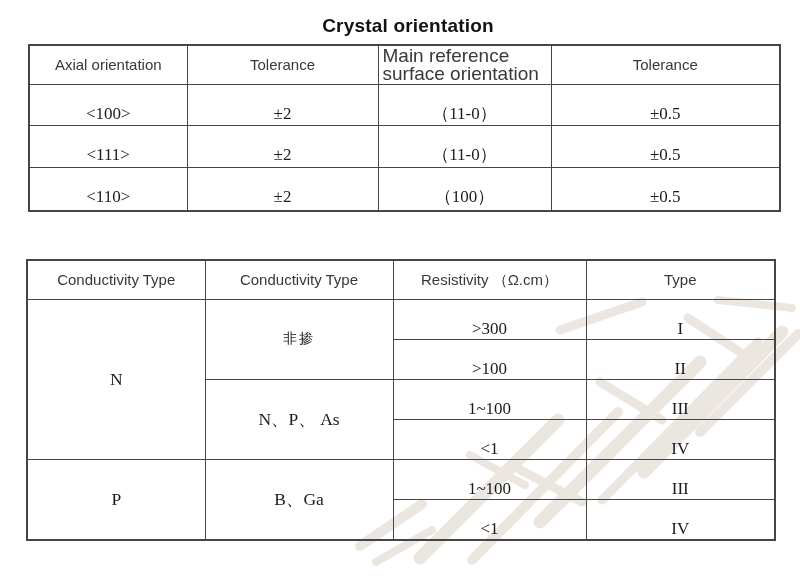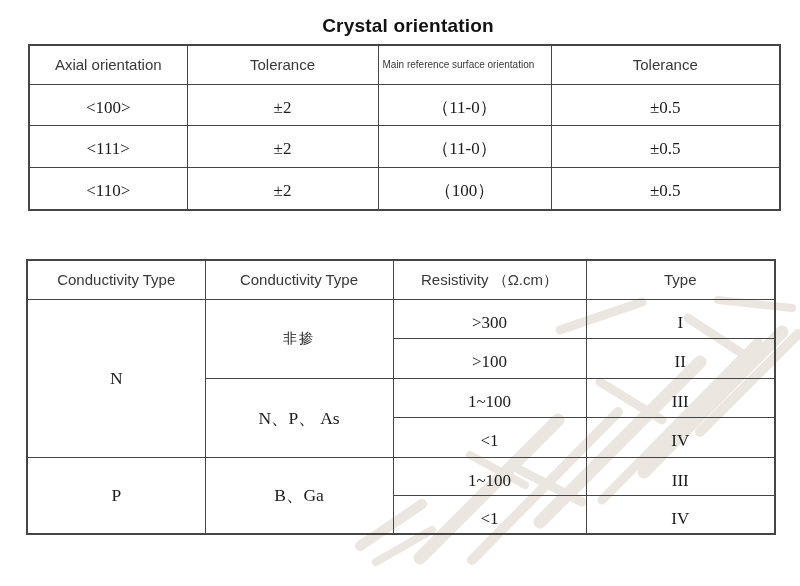--- a/index.html
+++ b/index.html
@@ -22,24 +22,24 @@
   }
   .tbl1{left:28px;top:44px;width:751px;}
   .tbl2{left:26px;top:259px;width:748px;}
   table.tbl{border:2px solid #454545;}
   .tbl th,.tbl td{border:1px solid #454545;overflow:hidden;}
   .hc{
     font-family:"Liberation Sans", sans-serif;font-weight:400;
     font-size:15px;color:#383838;text-align:center;vertical-align:middle;
     padding:1px 2px;line-height:18px;
   }
-  .hl{text-align:left;padding-left:4px;font-size:10px;}
+  .hl{text-align:left;padding-left:4px;font-size:19px;}
   .dc{
     font-family:"Liberation Serif", serif;font-size:17px;color:#1b1b1b;
-    text-align:center;vertical-align:top;padding:12px 2px 0 2px;line-height:21px;
+    text-align:center;vertical-align:top;padding:18px 2px 0 2px;line-height:21px;
   }
   .mc{
     font-family:"Liberation Serif", serif;font-size:17.5px;color:#1b1b1b;
     text-align:center;vertical-align:middle;padding:0 2px;
   }
   .cjk{font-size:14px;letter-spacing:2px;}
   tr.h39{height:39px;} tr.h40{height:40px;} tr.h41{height:41px;}
   tr.h42{height:42px;} tr.h43{height:43px;} tr.h38{height:38px;}
 </style>
 </head>

